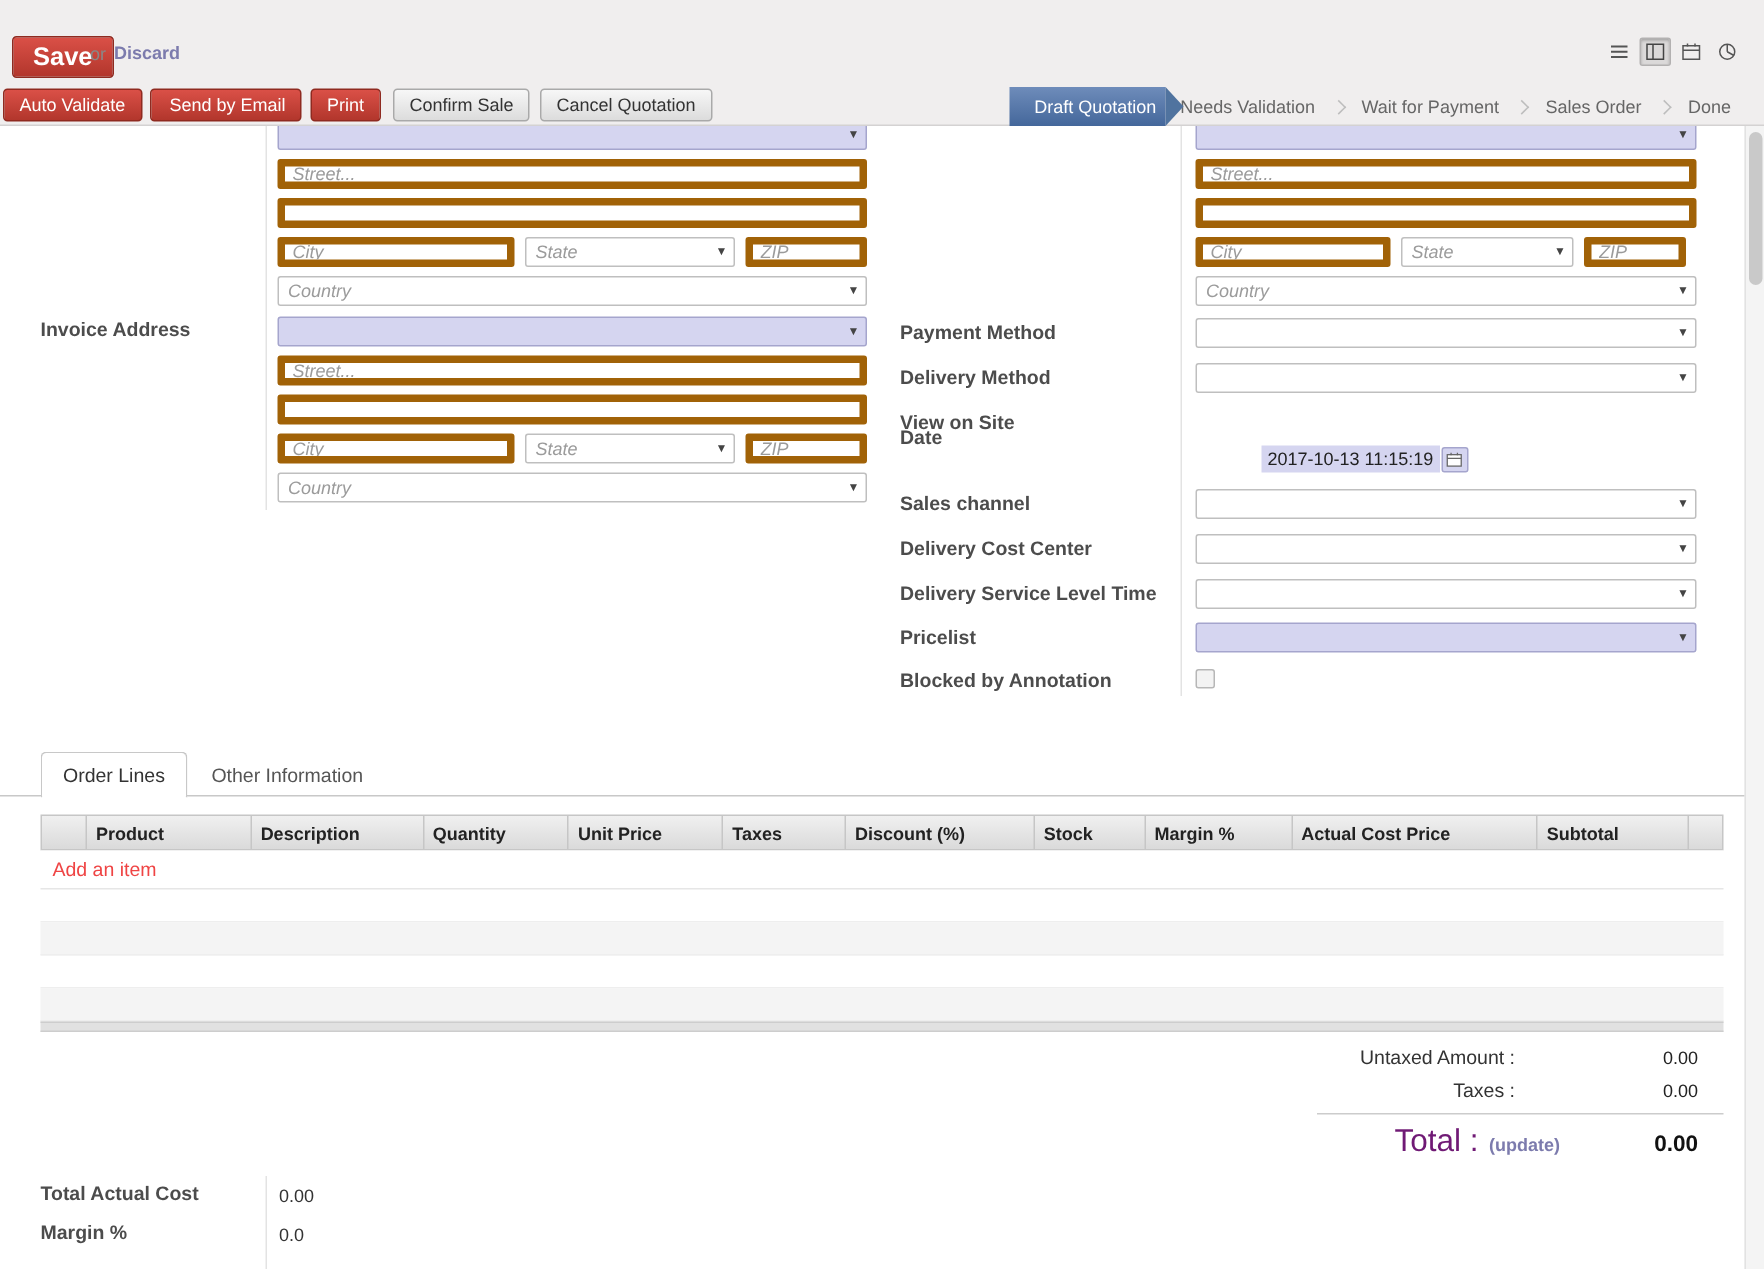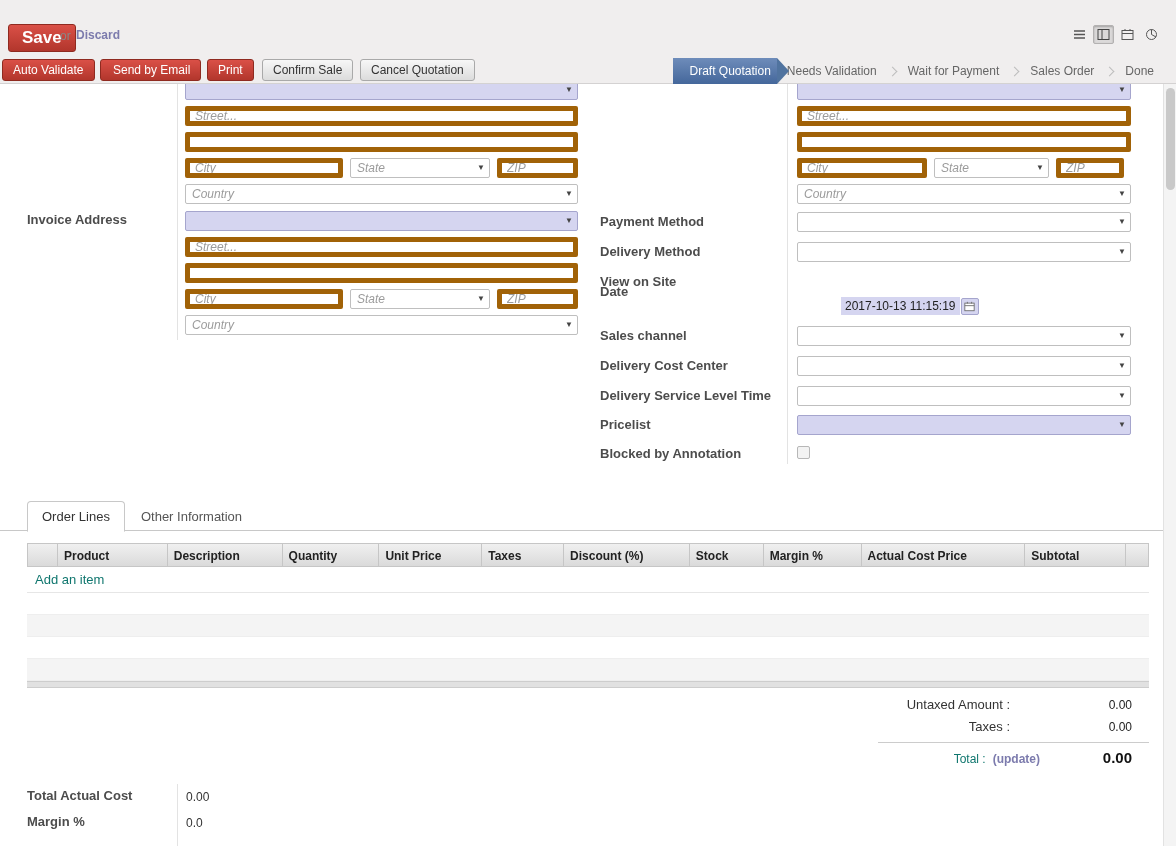--- a/index.html
+++ b/index.html
@@ -67,31 +67,31 @@
 
   
   .olines { position:absolute; left:27px; top:543px; width:1122px; }
   .thead { display:flex; height:24px; background:linear-gradient(#f0f0f0,#dadada);
            border:1px solid #c6c6c6; }
   .th { border-right:1px solid #c6c6c6; font-size:12px; font-weight:bold; color:#222;
         padding:5px 0 0 6px; overflow:hidden; white-space:nowrap; }
   .th:last-child { border-right:none; }
   .add-row { height:26px; background:#fff; border-bottom:1px solid #e6e6e6;
              display:flex; align-items:center; padding-left:8px; }
-  .add-link { font-size:13px; color:#0f766e; cursor:pointer; }
+  .add-link { font-size:13px; color:#ef4444; cursor:pointer; }
   .erow { height:22px; border-bottom:1px solid #eeeeee; }
   .erow.alt { background:#f4f4f4; }
   .band { height:7px; background:#e1e1e1; border-top:1px solid #cdcdcd; border-bottom:1px solid #cdcdcd; }
 
   
   .trow { position:absolute; right:44px; display:flex; align-items:baseline; }
   .tlabel { font-size:13px; color:#333; }
   .tval { width:122px; text-align:right; font-size:12px; color:#222; }
   .totals-sep { position:absolute; left:878px; top:742px; width:271px; border-top:1px solid #cccccc; }
-  .total-label { font-size:12px; color:#0f766e;text-align:center; }
+  .total-label { font-size:21px; color:#701a75;text-align:center; }
   .update-link { font-size:12px; font-weight:bold; color:#7c7bad; margin-left:7px; cursor:pointer; }
   .total-val { width:92px; text-align:right; font-size:15px; font-weight:bold; color:#111; }
 
   
   .sum-label { position:absolute; left:27px; font-size:13px; font-weight:bold; color:#4c4c4c; }
   .sum-val { position:absolute; left:186px; font-size:12px; color:#333; }
 
   
   .vscroll { position:absolute; left:1163px; top:84px; width:13px; height:762px;
              background:#f4f4f4; border-left:1px solid #e2e2e2; z-index:6; }

